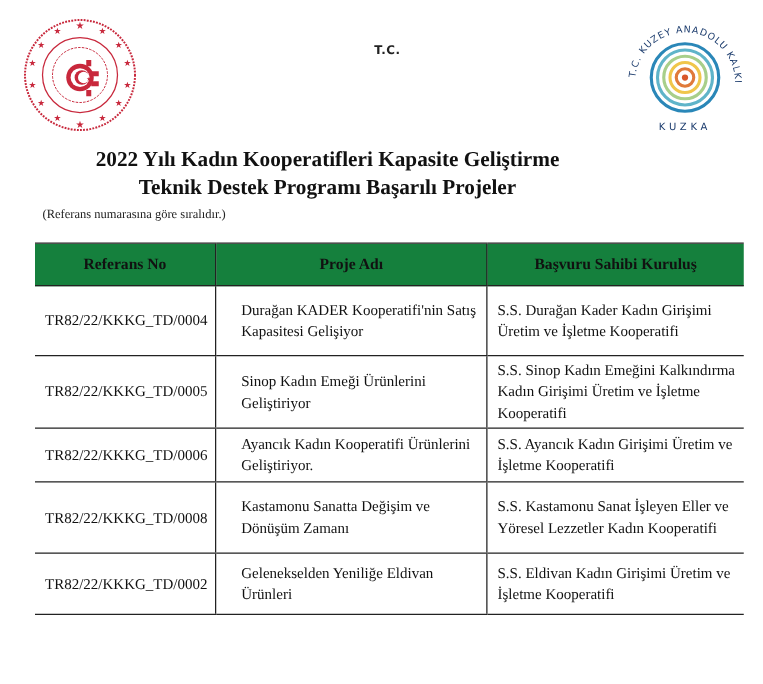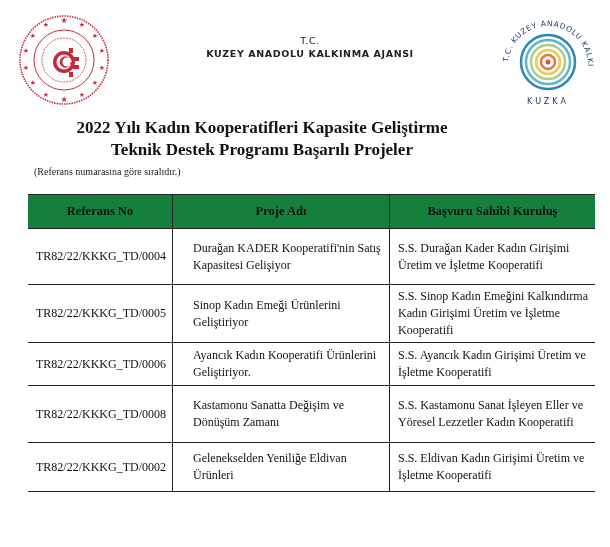--- a/index.html
+++ b/index.html
@@ -1,20 +1,20 @@
 <!DOCTYPE html>
 <html><head>
 <meta charset="utf-8">
 <style>
   html, body { margin:0; padding:0; background:#ffffff; }
   body { width:610px; height:547px; position:relative; overflow:hidden; font-family:"Liberation Serif", serif; color:#111; }
   .logo-left { position:absolute; left:16px; top:12px; width:96px; height:96px; }
   .logo-right { position:absolute; left:494px; top:10px; width:108px; height:100px; }
   .org-block { position:absolute; left:180px; top:35px; width:260px; text-align:center; font-family:"DejaVu Sans", sans-serif; }
-  .org-tc { font-size:9.5px; font-weight:normal; letter-spacing:0.5px; color:#222; line-height:12px; }
+  .org-tc { font-size:9.5px; font-weight:bold; letter-spacing:0.5px; color:#222; line-height:12px; }
   .org-name { font-size:9.5px; font-weight:bold; letter-spacing:0.6px; color:#222; line-height:13px; }
   .org-sub { font-size:9.5px; letter-spacing:1.2px; color:#555; line-height:13px; }
   .title { position:absolute; left:0; width:524px; top:117px; text-align:center; font-size:17px; font-weight:bold; line-height:22px; color:#111; }
   .note { position:absolute; left:34px; top:166px; font-size:10px; color:#222; }
   table { position:absolute; left:28px; top:194px; width:567px; border-collapse:collapse; font-size:12px; }
   th { background:#15803d; font-weight:bold; font-size:12.5px; height:33px; border-top:1.5px solid #222; border-bottom:1.5px solid #222; padding:0 6px; }
   td { border-bottom:1.5px solid #222; padding:3px 6px 3px 8px; vertical-align:middle; line-height:17px; }
   th + th, td + td { border-left:1.5px solid #222; }
   td.ref { text-align:right; width:128px; }
   td.proj { width:190px;padding-left:20px; }
@@ -54,21 +54,20 @@
     </g>
     <circle cx="48" cy="50" r="7.5" fill="#fff"></circle>
     <circle cx="49.5" cy="50" r="5.8" fill="#c8283c"></circle>
     <circle cx="51" cy="50" r="4.6" fill="#fff"></circle>
     <text x="53" y="52.5" font-size="5" fill="#c8283c">★</text>
   </svg>
 </div>
 
 <div class="org-block">
   <div class="org-tc">T.C.</div>
-  <div class="org-name">KUZEY ANADOLU KALKINMA AJANSI</div>
 </div>
 
 <div class="logo-right">
   <svg width="108" height="100" viewBox="0 0 108 100">
     <defs>
       <path id="arcTop" d="M 14 56 A 40 40 0 0 1 94 56"></path>
     </defs>
     <text font-size="7.5" font-family="DejaVu Sans, sans-serif" fill="#1d3d6e" letter-spacing="0.8">
       <textPath href="#arcTop" startOffset="3%">T.C. KUZEY ANADOLU KALKINMA AJANSI</textPath>
     </text>

